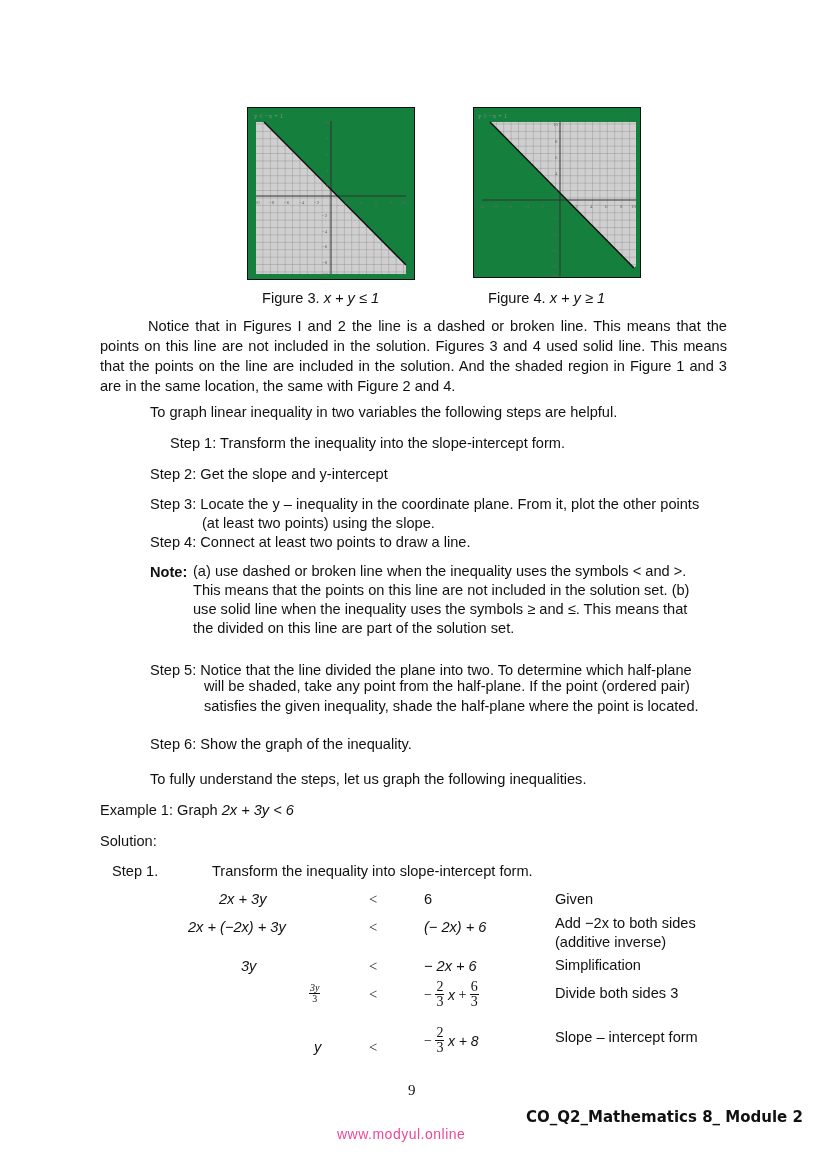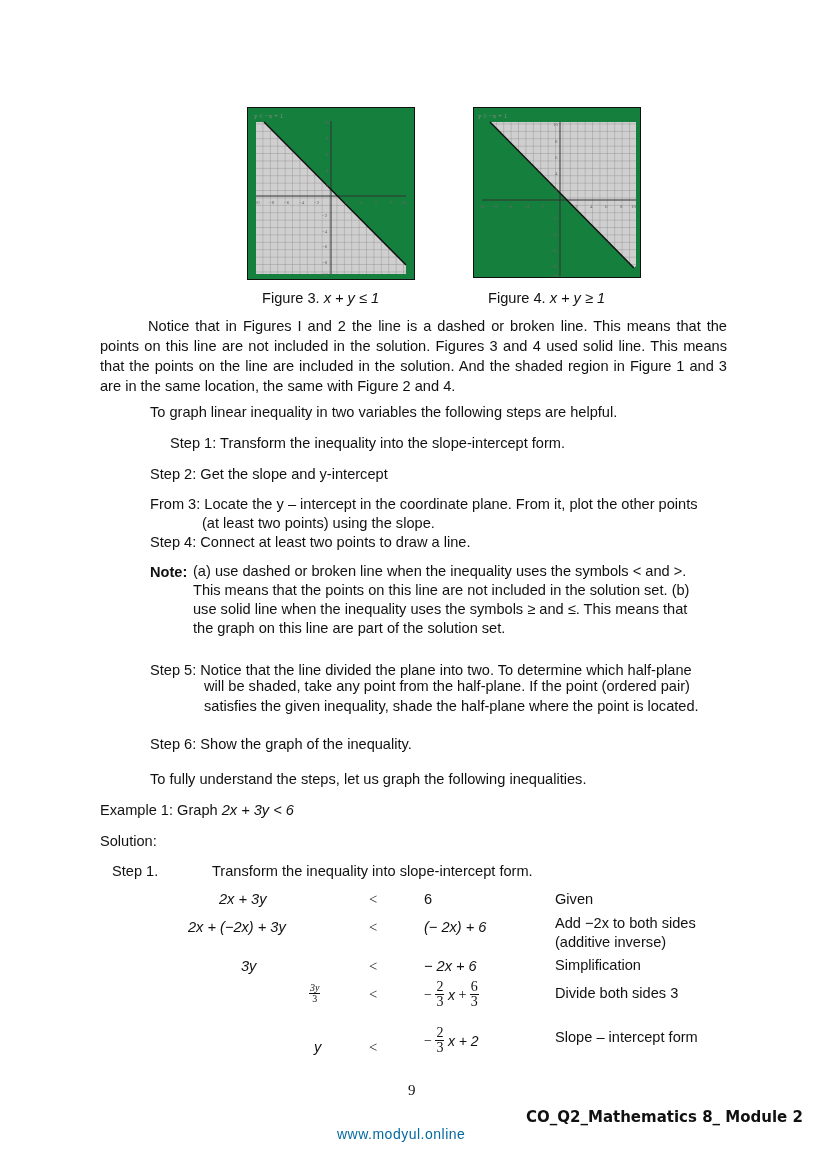--- a/index.html
+++ b/index.html
@@ -14,21 +14,21 @@
   .para { position: absolute; line-height: 20px; text-align: justify; }
   .line { position: absolute; white-space: nowrap; line-height: 20px; }
   .indent { text-indent: 48px; }
   .bold { font-weight: bold; }
   .frac { display: inline-block; vertical-align: middle; text-align: center; font-family: "Liberation Serif", serif; line-height: 1; }
   .frac .n { display: block; border-bottom: 1px solid #111; padding: 0 1px; }
   .frac .d { display: block; }
   .frac.small { font-size: 10px; font-style: italic; }
   .frac.small .d { font-style: normal; }
   .footer-bold { font-family: "DejaVu Sans", sans-serif; font-weight: bold; font-size: 15px; }
-  .watermark { color: #0369a1; font-size: 14px; letter-spacing: 0.5px; }
+  .watermark { color: #ec4899; font-size: 14px; letter-spacing: 0.5px; }
 </style>
 </head>
 <body>
 
 <div class="fig" style="left:247px; top:107px; width:166px; height:171px;">
   <svg width="166" height="171" viewBox="0 0 166 171">
     <defs>
       <pattern id="g3" width="7.4" height="7.4" patternUnits="userSpaceOnUse" x="8" y="9">
         <path d="M7.4 0 V7.4 M0 7.4 H7.4" stroke="#7a7a7a" stroke-width="0.6" fill="none"></path>
       </pattern>
@@ -114,29 +114,29 @@
   <span>Figure 4.</span>
   <span class="math">x + y ≥ 1</span>
 </div>
 
 <div class="para indent" style="left:100px; top:316px; width:627px;">Notice that in Figures I and 2 the line is a dashed or broken line. This means that the points on this line are not included in the solution. Figures 3 and 4 used solid line. This means that the points on the line are included in the solution. And the shaded region in Figure 1 and 3 are in the same location, the same with Figure 2 and 4.</div>
 
 <div class="line" style="left:150px; top:402px;">To graph linear inequality in two variables the following steps are helpful.</div>
 
 <div class="line" style="left:150px; top:433px;margin-left:20px;">Step 1: Transform the inequality into the slope-intercept form.</div>
 <div class="line" style="left:150px; top:464px;">Step 2: Get the slope and y-intercept</div>
-<div class="line" style="left:150px; top:494px;">From 3: Locate the y – intercept in the coordinate plane. From it, plot the other points</div>
+<div class="line" style="left:150px; top:494px;">Step 3: Locate the y – inequality in the coordinate plane. From it, plot the other points</div>
 <div class="line" style="left:202px; top:513px;">(at least two points) using the slope.</div>
 <div class="line" style="left:150px; top:532px;">Step 4: Connect at least two points to draw a line.</div>
 
 <div class="line bold" style="left:150px; top:562px;">Note:</div>
 <div class="line" style="left:193px; top:561px;">(a) use dashed or broken line when the inequality uses the symbols &lt; and &gt;.</div>
 <div class="line" style="left:193px; top:580px;">This means that the points on this line are not included in the solution set. (b)</div>
 <div class="line" style="left:193px; top:599px;">use solid line when the inequality uses the symbols ≥ and ≤. This means that</div>
-<div class="line" style="left:193px; top:618px;">the graph on this line are part of the solution set.</div>
+<div class="line" style="left:193px; top:618px;">the divided on this line are part of the solution set.</div>
 
 <div class="line" style="left:150px; top:652px;margin-top:8px;">Step 5: Notice that the line divided the plane into two. To determine which half-plane</div>
 <div class="line" style="left:204px; top:676px;">will be shaded, take any point from the half-plane. If the point (ordered pair)</div>
 <div class="line" style="left:204px; top:696px;">satisfies the given inequality, shade the half-plane where the point is located.</div>
 
 <div class="line" style="left:150px; top:734px;">Step 6: Show the graph of the inequality.</div>
 
 <div class="line" style="left:150px; top:769px;">To fully understand the steps, let us graph the following inequalities.</div>
 
 <div class="line" style="left:100px; top:800px;">
@@ -174,19 +174,19 @@
   <span style="vertical-align:middle;">+</span>
   <span class="frac"><span class="n">6</span><span class="d">3</span></span>
 </div>
 <div class="line" style="left:555px; top:983px;">Divide both sides 3</div>
 
 <div class="line math" style="left:314px; top:1037px;">y</div>
 <div class="line mathr" style="left:369px; top:1037px;">&lt;</div>
 <div class="abs mathr" style="left:424px; top:1026px; font-size:14px;">
   <span style="vertical-align:middle;">−</span>
   <span class="frac"><span class="n">2</span><span class="d">3</span></span>
-  <span class="math" style="vertical-align:middle;">x + 2</span>
+  <span class="math" style="vertical-align:middle;">x + 8</span>
 </div>
 <div class="line" style="left:555px; top:1027px;">Slope – intercept form</div>
 
 <div class="line mathr" style="left:408px; top:1080px; font-size:15px;">9</div>
 <div class="line footer-bold" style="left:526px; top:1107px;">CO_Q2_Mathematics 8_ Module 2</div>
 <div class="line watermark" style="left:337px; top:1124px;">www.modyul.online</div>
 
 </body></html>

